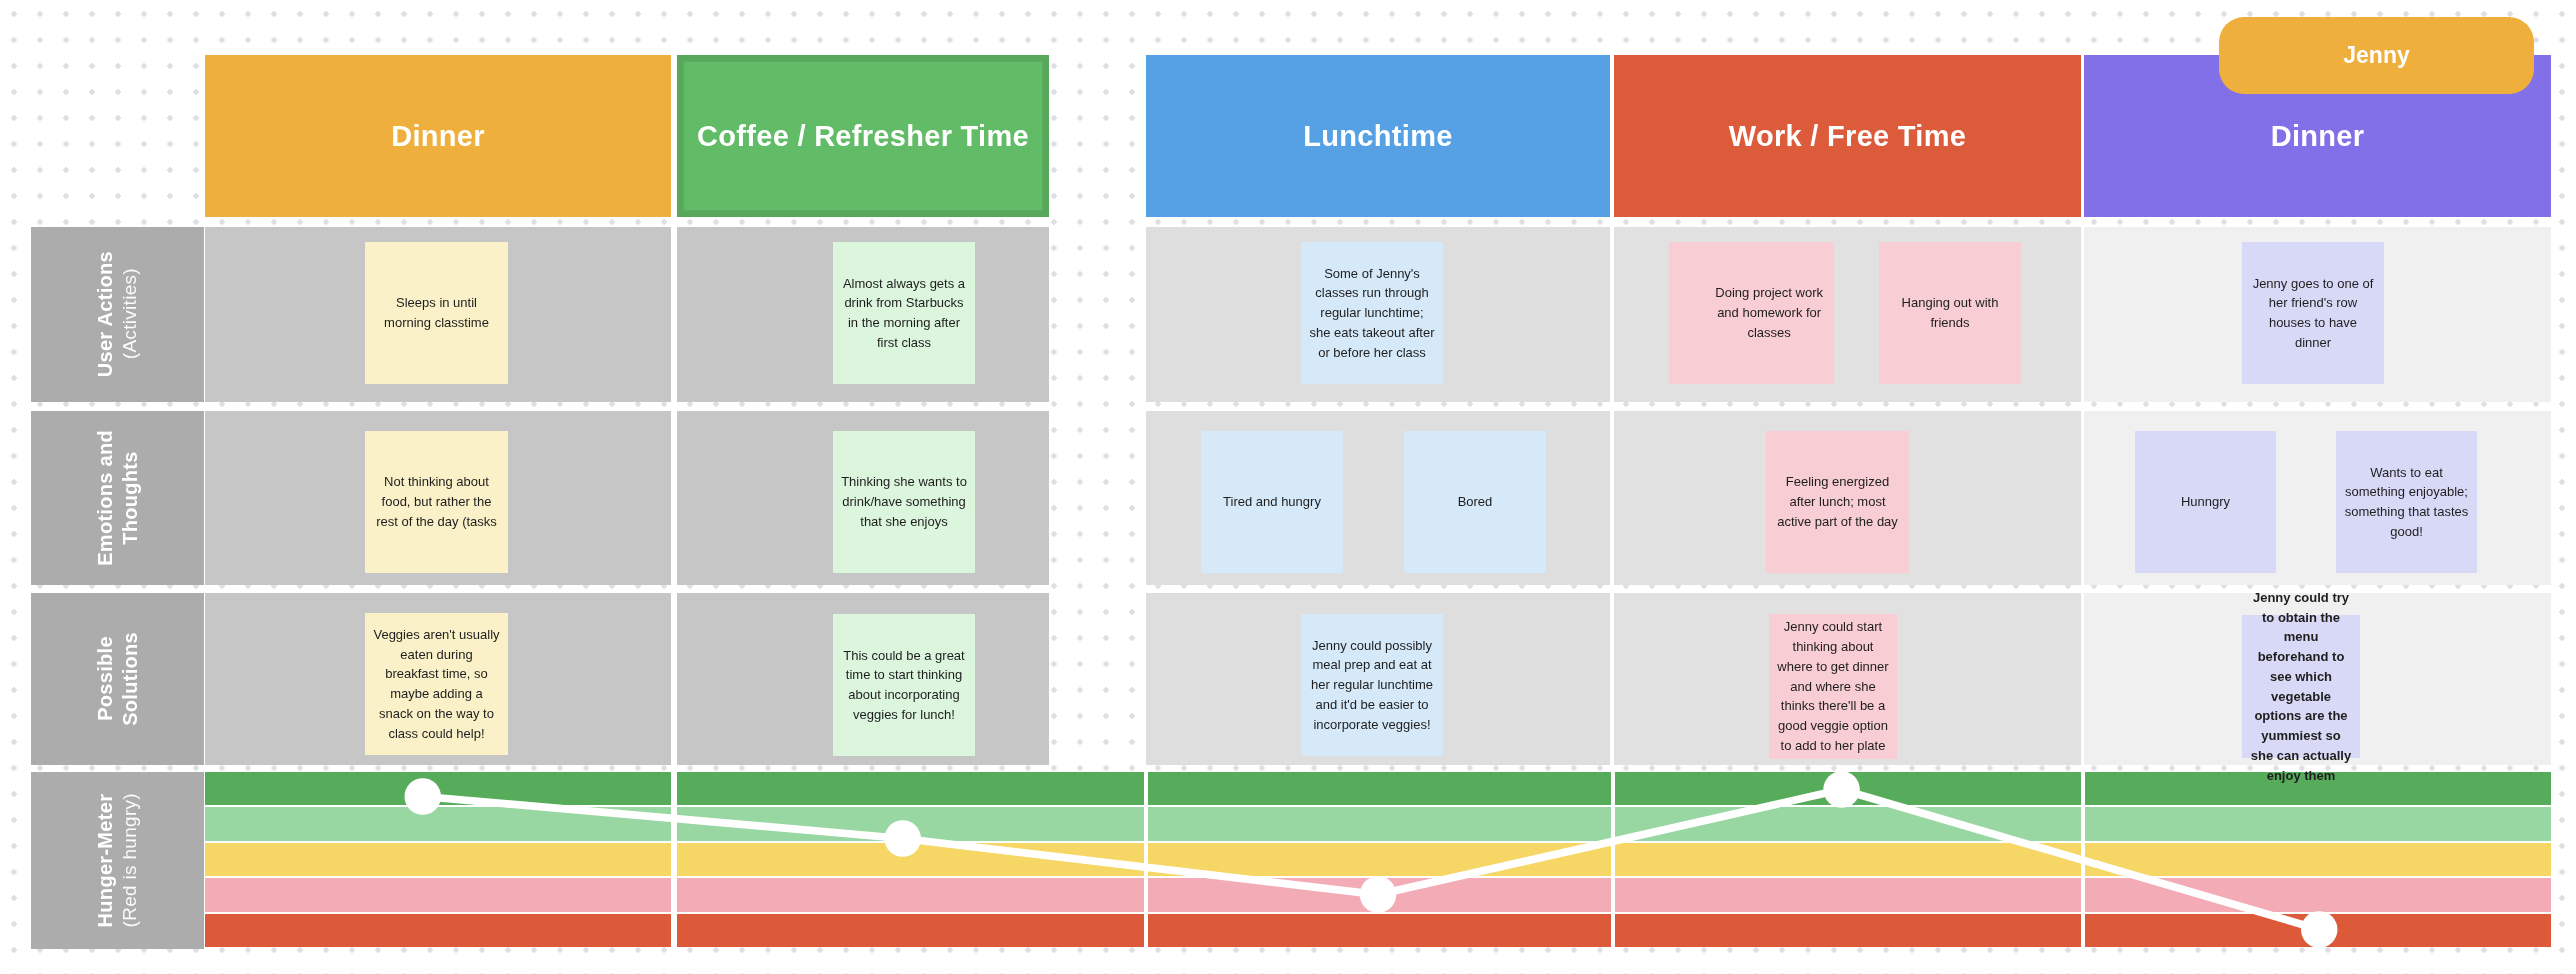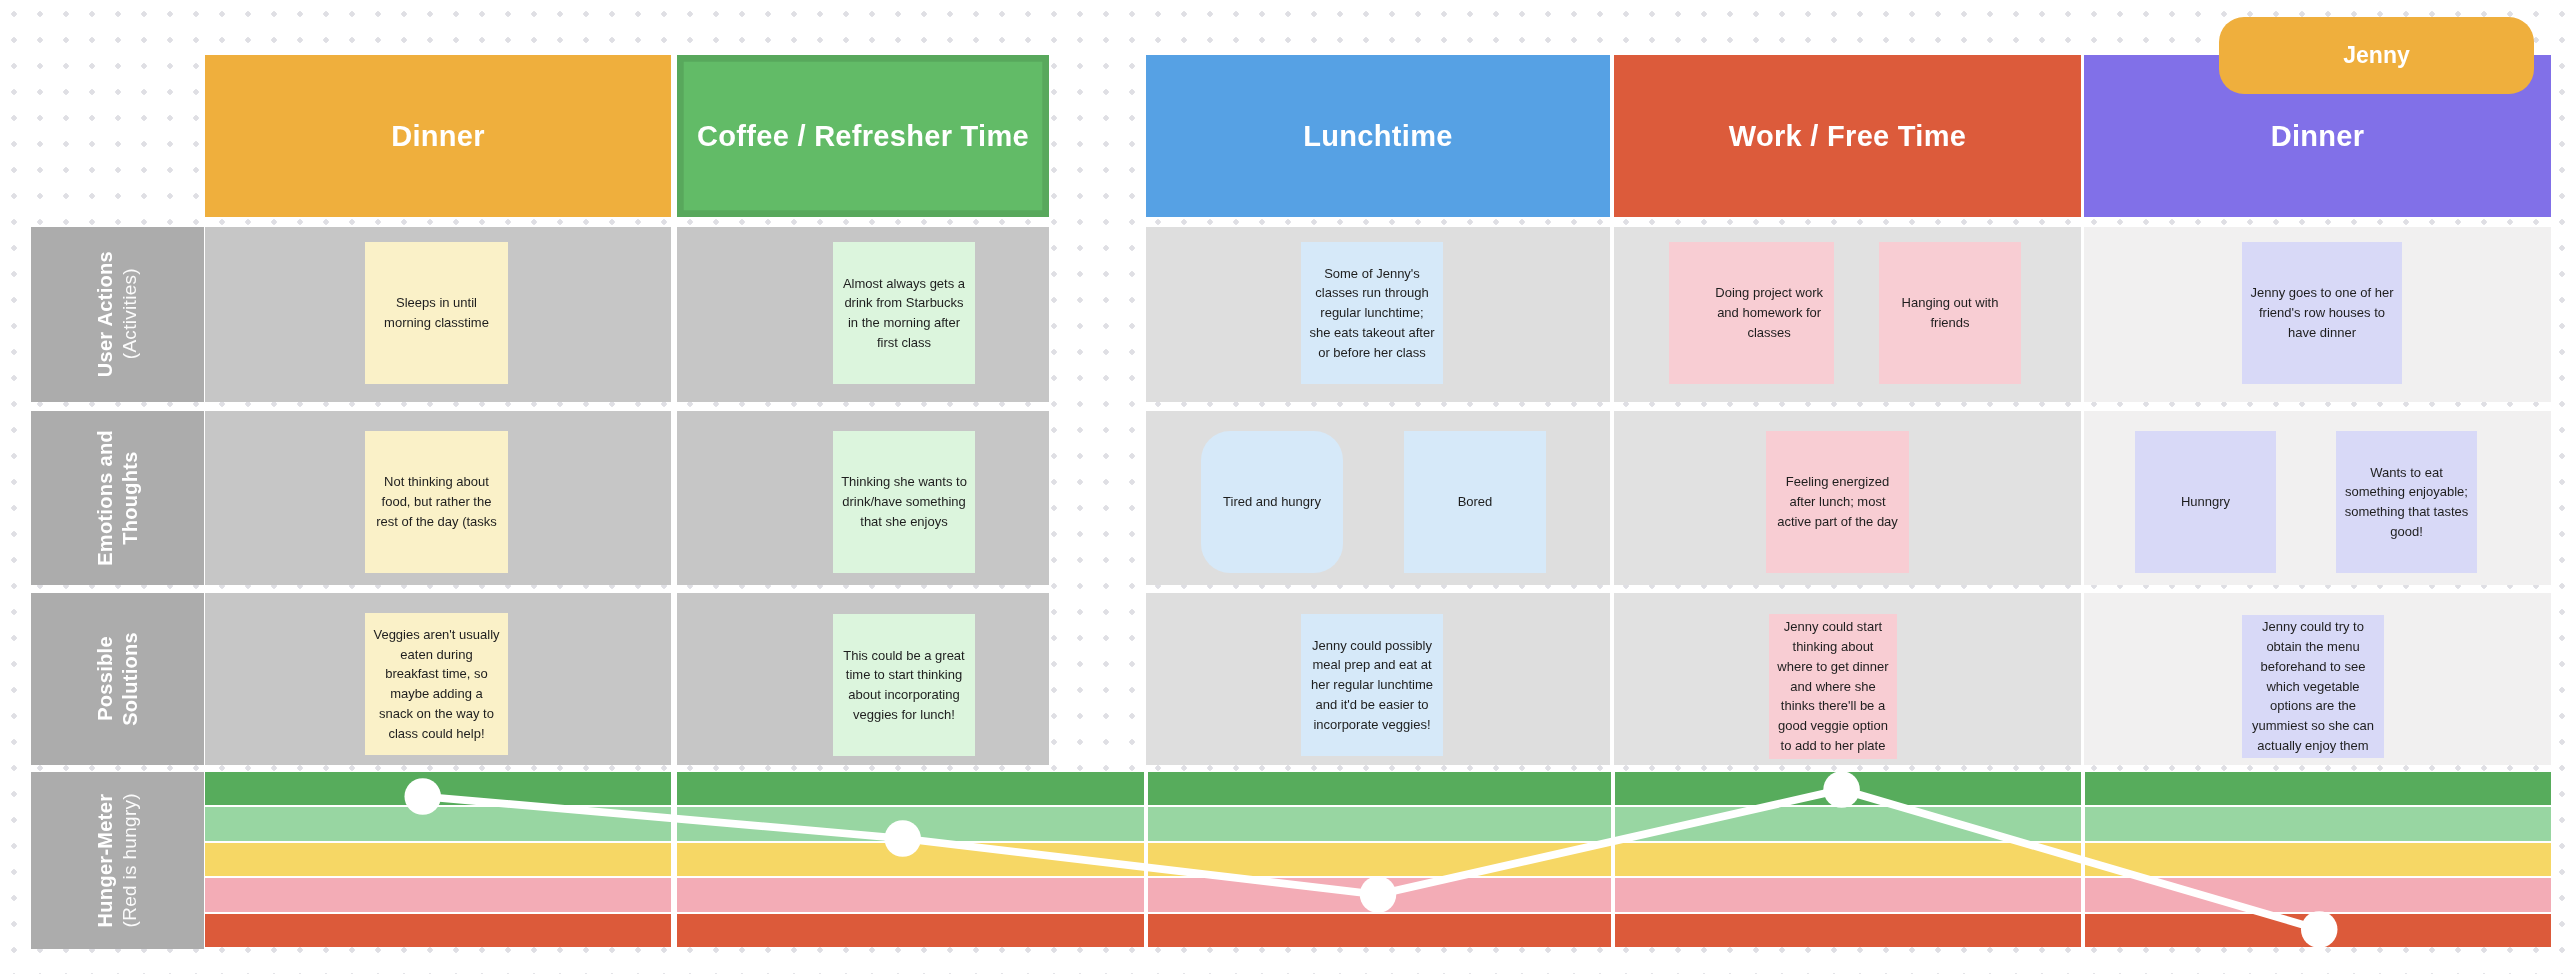--- a/index.html
+++ b/index.html
@@ -121,35 +121,35 @@
   <div class="cellbg colx1 rowy2" style="background: rgb(198, 198, 198);"></div>
   <div class="cellbg colx2 rowy2" style="background: rgb(222, 222, 222);"></div>
   <div class="cellbg colx3 rowy2" style="background: rgb(225, 225, 225);"></div>
   <div class="cellbg colx4 rowy2" style="background: rgb(241, 240, 240);"></div>
 
   <div class="sticky" style="left: 365px; top: 242px; width: 143px; height: 142px; background: rgb(250, 241, 200);">Sleeps in until morning classtime</div>
   <div class="sticky" style="left: 833px; top: 242px; width: 142px; height: 142px; background: rgb(220, 245, 221);">Almost always gets a drink from Starbucks in the morning after first class</div>
   <div class="sticky" style="left: 1301px; top: 242px; width: 142px; height: 142px; background: rgb(214, 233, 249);">Some of Jenny's classes run through regular lunchtime; she eats takeout after or before her class</div>
   <div class="sticky" style="left: 1669px; top: 242px; width: 165px; height: 142px; background: rgb(248, 205, 211); padding-left: 43px;">Doing project work and homework for classes</div>
   <div class="sticky" style="left: 1879px; top: 242px; width: 142px; height: 142px; background: rgb(248, 205, 211);">Hanging out with friends</div>
-  <div class="sticky" style="left: 2242px; top: 242px; width: 160px; height: 142px; background: rgb(216, 217, 247);">Jenny goes to one of her friend's row houses to have dinner</div>
+  <div class="sticky" style="left: 2242px; top: 242px; width: 142px; height: 142px; background: rgb(216, 217, 247);">Jenny goes to one of her friend's row houses to have dinner</div>
 
   <div class="sticky" style="left: 365px; top: 431px; width: 143px; height: 142px; background: rgb(250, 241, 200);">Not thinking about food, but rather the rest of the day (tasks</div>
   <div class="sticky" style="left: 833px; top: 431px; width: 142px; height: 142px; background: rgb(220, 245, 221);">Thinking she wants to drink/have something that she enjoys</div>
-  <div class="sticky" style="left: 1201px; top: 431px; width: 142px; height: 142px; background: rgb(214, 233, 249); border-radius: 29px;">Tired and hungry</div>
+  <div class="sticky" style="left: 1201px; top: 431px; width: 142px; height: 142px; background: rgb(214, 233, 249);">Tired and hungry</div>
   <div class="sticky" style="left: 1404px; top: 431px; width: 142px; height: 142px; background: rgb(214, 233, 249);">Bored</div>
   <div class="sticky" style="left: 1766px; top: 431px; width: 143px; height: 142px; background: rgb(248, 205, 211);">Feeling energized after lunch; most active part of the day</div>
   <div class="sticky" style="left: 2135px; top: 431px; width: 141px; height: 142px; background: rgb(216, 217, 247);">Hunngry</div>
   <div class="sticky" style="left: 2336px; top: 431px; width: 141px; height: 142px; background: rgb(216, 217, 247);">Wants to eat something enjoyable; something that tastes good!</div>
 
   <div class="sticky" style="left: 365px; top: 613px; width: 143px; height: 142px; background: rgb(250, 241, 200);">Veggies aren't usually eaten during breakfast time, so maybe adding a snack on the way to class could help!</div>
   <div class="sticky" style="left: 833px; top: 614px; width: 142px; height: 142px; background: rgb(220, 245, 221);">This could be a great time to start thinking about incorporating veggies for lunch!</div>
   <div class="sticky" style="left: 1301px; top: 614px; width: 142px; height: 142px; background: rgb(214, 233, 249);">Jenny could possibly meal prep and eat at her regular lunchtime and it'd be easier to incorporate veggies!</div>
   <div class="sticky" style="left: 1769px; top: 614px; width: 128px; height: 145px; background: rgb(248, 205, 211);">Jenny could start thinking about where to get dinner and where she thinks there'll be a good veggie option to add to her plate</div>
-  <div class="sticky" style="left: 2242px; top: 615px; width: 142px; height: 143px; background: rgb(216, 217, 247);">Jenny could try to obtain the menu beforehand to see which vegetable options are the yummiest so she can actually enjoy them</div>
+  <div class="sticky" style="left: 2242px; top: 615px; width: 118px; height: 143px; background: rgb(216, 217, 247); font-weight: bold;">Jenny could try to obtain the menu beforehand to see which vegetable options are the yummiest so she can actually enjoy them</div>
 
   <div class="hunger">
     <div class="bands" id="bands">
         <div class="band" style="background: rgb(87, 172, 92);"></div>
         <div class="band" style="background: rgb(152, 214, 162);"></div>
         <div class="band" style="background: rgb(246, 215, 101);"></div>
         <div class="band" style="background: rgb(243, 172, 182);"></div>
         <div class="band" style="background: rgb(220, 90, 58);"></div>
       </div>
     <div class="vline vl0"></div>

